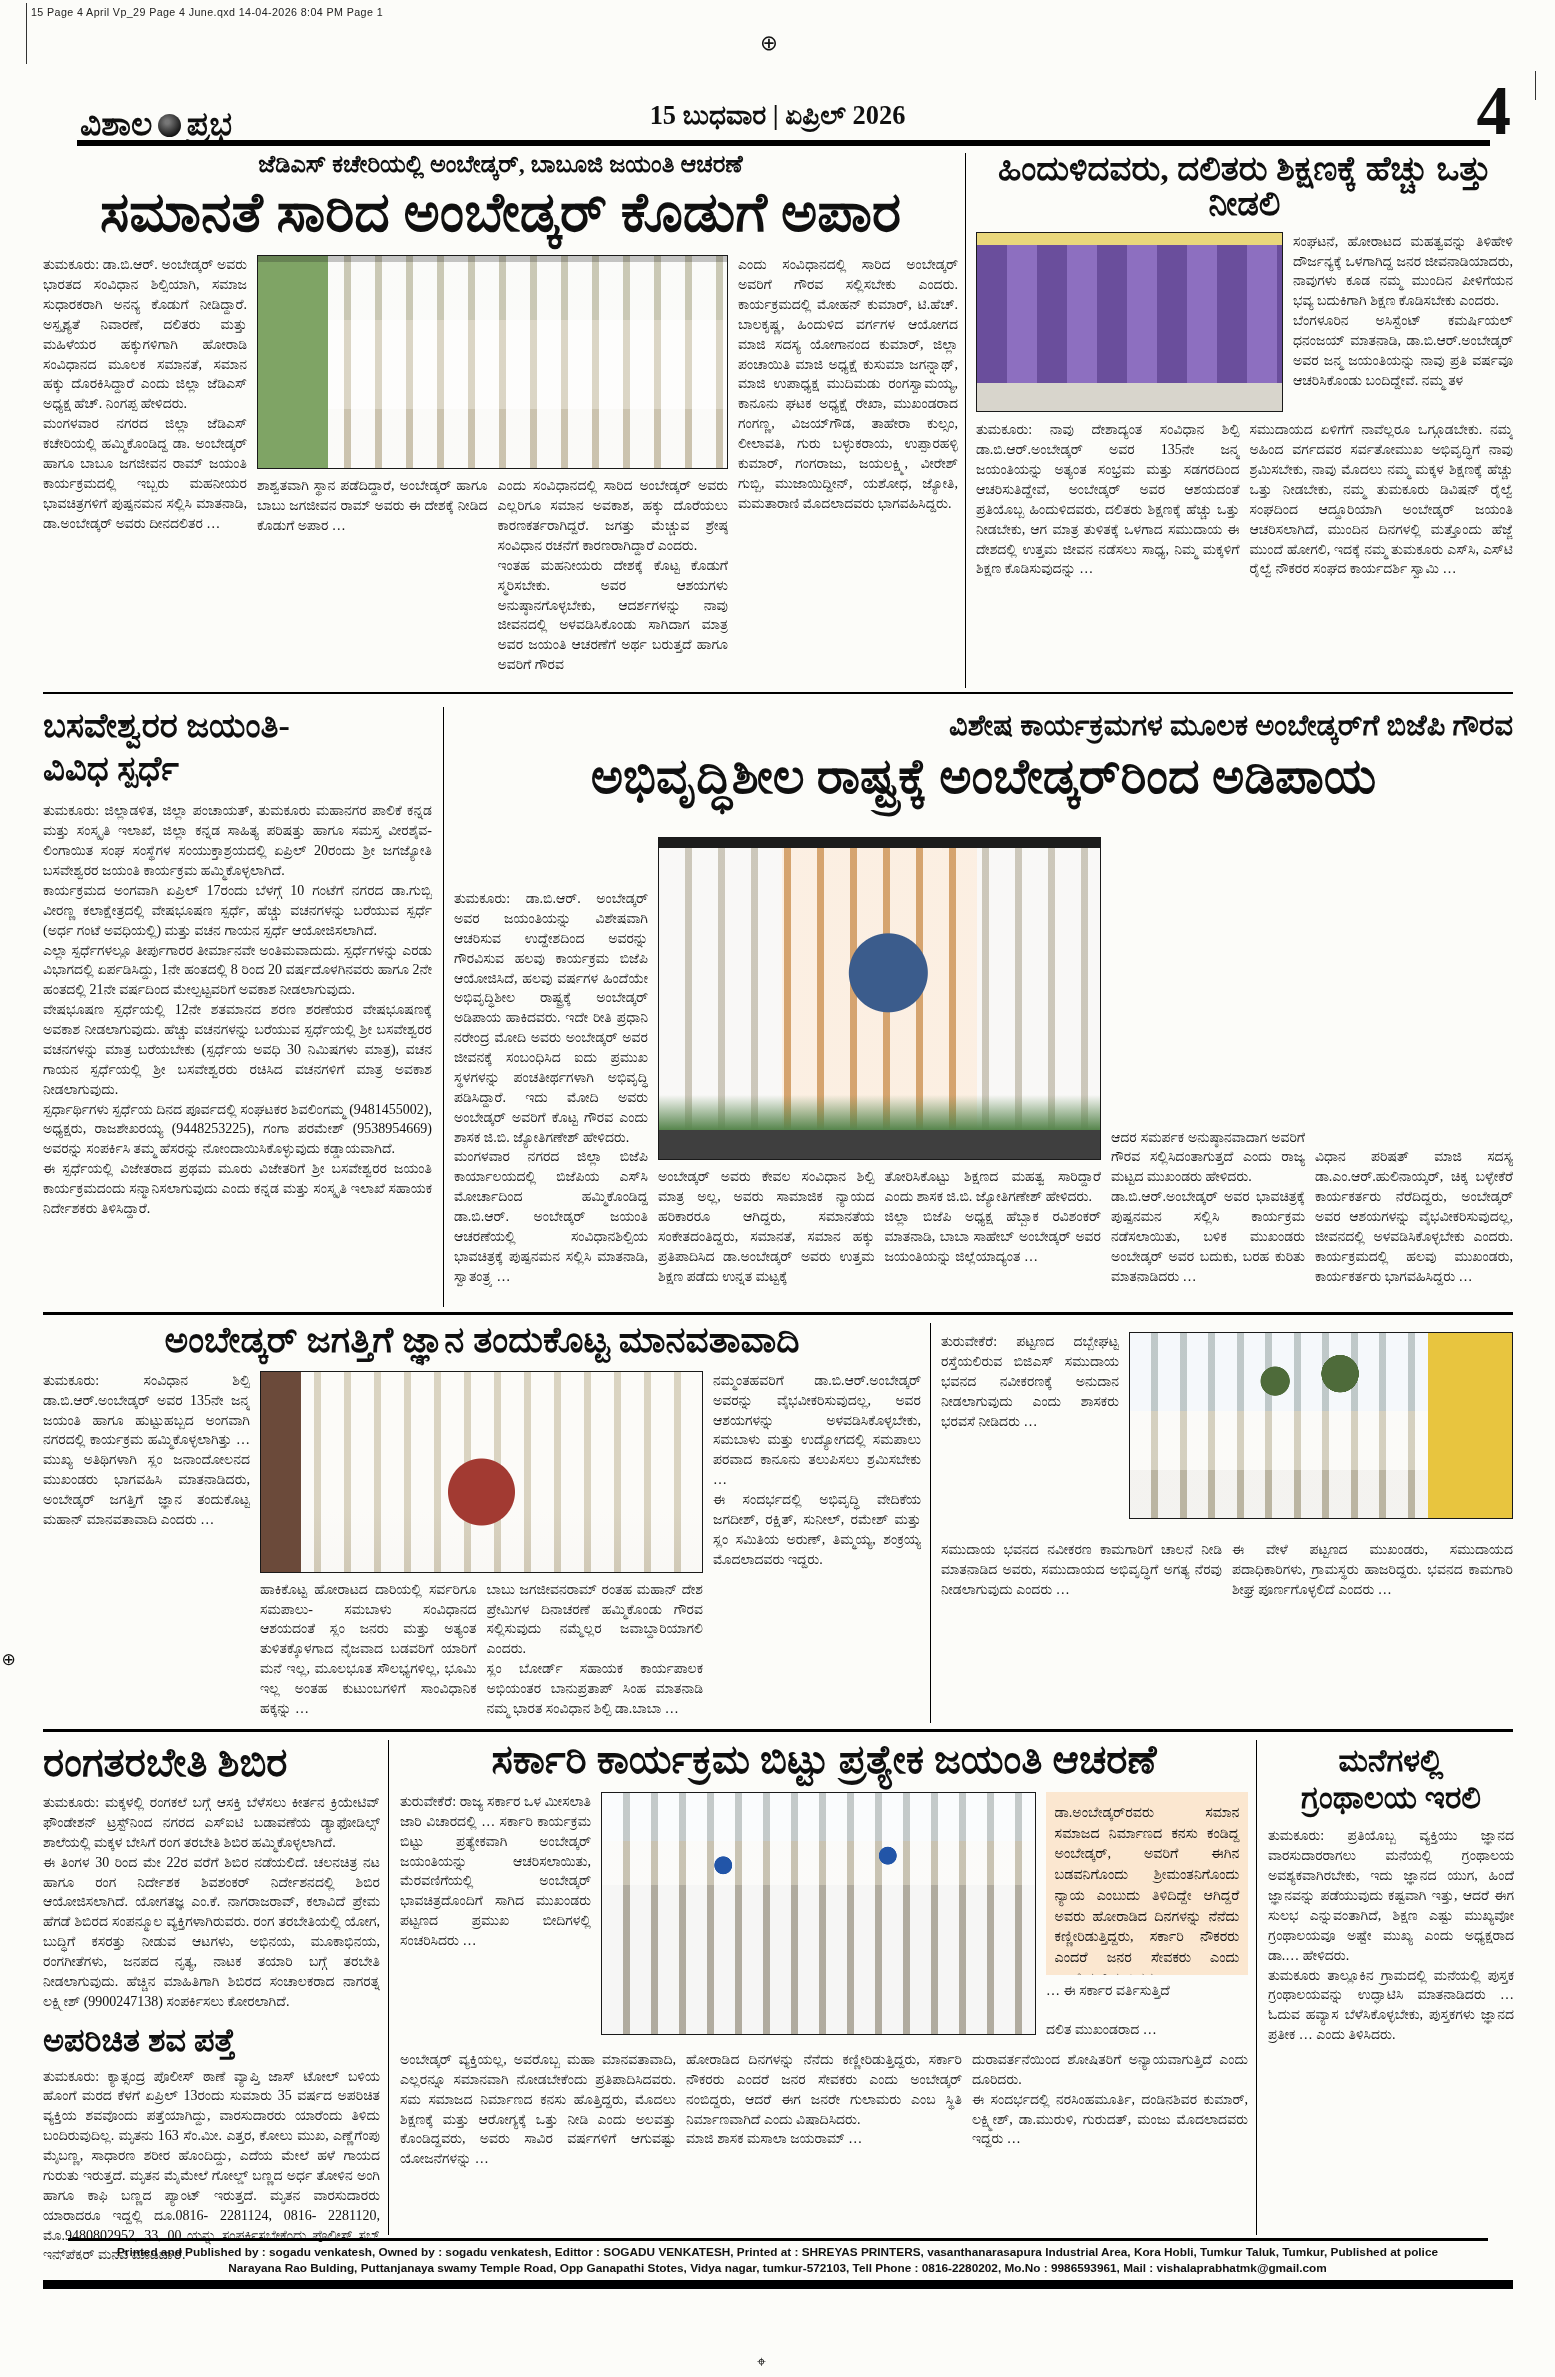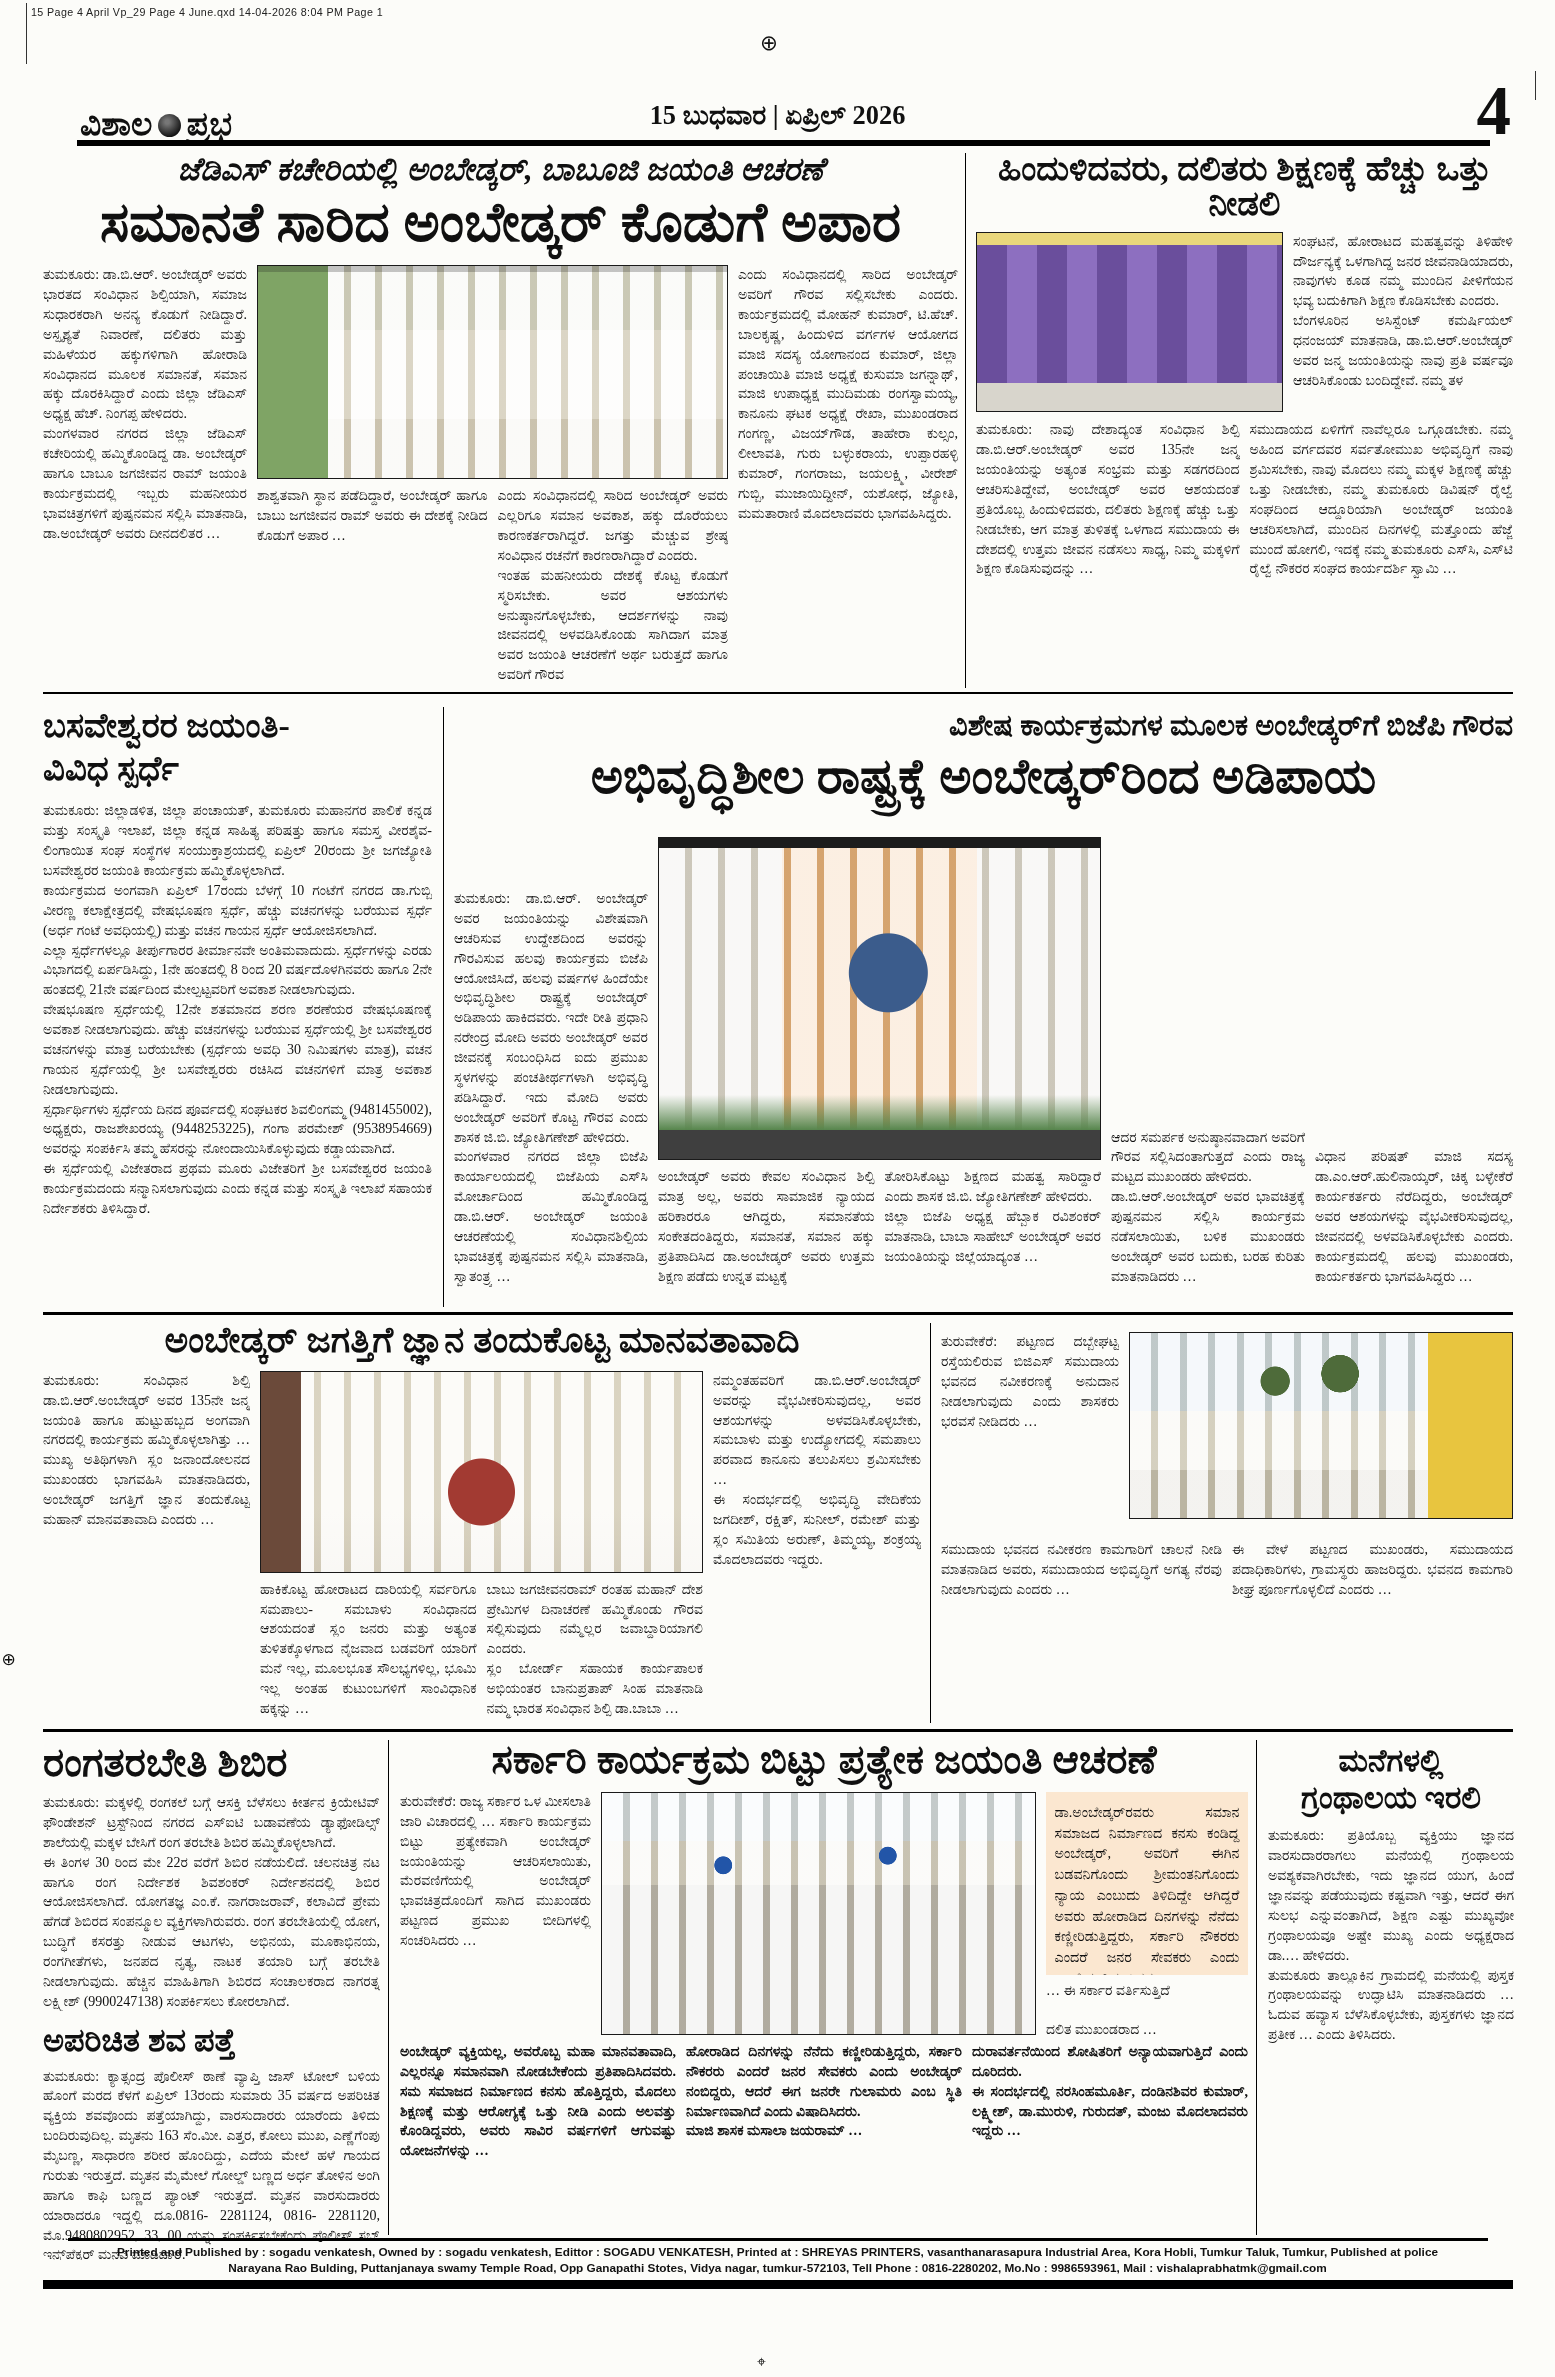--- a/index.html
+++ b/index.html
@@ -77,21 +77,21 @@
   <div class="masthead-title">
     <span>ವಿಶಾಲ</span>
     <span class="emblem"></span>
     <span>ಪ್ರಭ</span>
   </div>
   <div class="masthead-date">15 ಬುಧವಾರ | ಏಪ್ರಿಲ್ 2026</div>
   <div class="masthead-page">4</div>
   <div class="rule-h" style="left:77px;top:140px;width:1413px;height:5.7px;"></div>
 
   <div class="block" style="left:43px;top:151px;width:915px;">
-    <div class="kicker" style="font-size:32px;font-style:italic;">ಜೆಡಿಎಸ್ ಕಚೇರಿಯಲ್ಲಿ ಅಂಬೇಡ್ಕರ್, ಬಾಬೂಜಿ ಜಯಂತಿ ಆಚರಣೆ</div>
+    <div class="kicker" style="font-size:24px;">ಜೆಡಿಎಸ್ ಕಚೇರಿಯಲ್ಲಿ ಅಂಬೇಡ್ಕರ್, ಬಾಬೂಜಿ ಜಯಂತಿ ಆಚರಣೆ</div>
     <div class="headline" style="font-size:55px;margin-top:5.7px;">ಸಮಾನತೆ ಸಾರಿದ ಅಂಬೇಡ್ಕರ್ ಕೊಡುಗೆ ಅಪಾರ</div>
     <div class="flexrow" style="margin-top:14.3px;height:420px;">
       <div class="col bodytxt" style="width:204px;">ತುಮಕೂರು: ಡಾ.ಬಿ.ಆರ್. ಅಂಬೇಡ್ಕರ್ ಅವರು ಭಾರತದ ಸಂವಿಧಾನ ಶಿಲ್ಪಿಯಾಗಿ, ಸಮಾಜ ಸುಧಾರಕರಾಗಿ ಅನನ್ಯ ಕೊಡುಗೆ ನೀಡಿದ್ದಾರೆ. ಅಸ್ಪೃಶ್ಯತೆ ನಿವಾರಣೆ, ದಲಿತರು ಮತ್ತು ಮಹಿಳೆಯರ ಹಕ್ಕುಗಳಿಗಾಗಿ ಹೋರಾಡಿ ಸಂವಿಧಾನದ ಮೂಲಕ ಸಮಾನತೆ, ಸಮಾನ ಹಕ್ಕು ದೊರಕಿಸಿದ್ದಾರೆ ಎಂದು ಜಿಲ್ಲಾ ಜೆಡಿಎಸ್ ಅಧ್ಯಕ್ಷ ಹೆಚ್. ನಿಂಗಪ್ಪ ಹೇಳಿದರು.
 ಮಂಗಳವಾರ ನಗರದ ಜಿಲ್ಲಾ ಜೆಡಿಎಸ್ ಕಚೇರಿಯಲ್ಲಿ ಹಮ್ಮಿಕೊಂಡಿದ್ದ ಡಾ. ಅಂಬೇಡ್ಕರ್ ಹಾಗೂ ಬಾಬೂ ಜಗಜೀವನ ರಾಮ್ ಜಯಂತಿ ಕಾರ್ಯಕ್ರಮದಲ್ಲಿ ಇಬ್ಬರು ಮಹನೀಯರ ಭಾವಚಿತ್ರಗಳಿಗೆ ಪುಷ್ಪನಮನ ಸಲ್ಲಿಸಿ ಮಾತನಾಡಿ, ಡಾ.ಅಂಬೇಡ್ಕರ್ ಅವರು ದೀನದಲಿತರ …</div>
       <div style="width:471px;display:flex;flex-direction:column;gap:7.1px;">
         <div class="photo ph-jds" style="width:471px;height:214px;"></div>
         <div class="flexrow" style="flex:1;">
           <div class="col bodytxt" style="flex:1;">ಶಾಶ್ವತವಾಗಿ ಸ್ಥಾನ ಪಡೆದಿದ್ದಾರೆ, ಅಂಬೇಡ್ಕರ್ ಹಾಗೂ ಬಾಬು ಜಗಜೀವನ ರಾಮ್ ಅವರು ಈ ದೇಶಕ್ಕೆ ನೀಡಿದ ಕೊಡುಗೆ ಅಪಾರ …</div>
           <div class="col bodytxt" style="flex:1;">ಎಂದು ಸಂವಿಧಾನದಲ್ಲಿ ಸಾರಿದ ಅಂಬೇಡ್ಕರ್ ಅವರು ಎಲ್ಲರಿಗೂ ಸಮಾನ ಅವಕಾಶ, ಹಕ್ಕು ದೊರೆಯಲು ಕಾರಣಕರ್ತರಾಗಿದ್ದರೆ. ಜಗತ್ತು ಮೆಚ್ಚುವ ಶ್ರೇಷ್ಠ ಸಂವಿಧಾನ ರಚನೆಗೆ ಕಾರಣರಾಗಿದ್ದಾರೆ ಎಂದರು.
 ಇಂತಹ ಮಹನೀಯರು ದೇಶಕ್ಕೆ ಕೊಟ್ಟ ಕೊಡುಗೆ ಸ್ಮರಿಸಬೇಕು. ಅವರ ಆಶಯಗಳು ಅನುಷ್ಠಾನಗೊಳ್ಳಬೇಕು, ಆದರ್ಶಗಳನ್ನು ನಾವು ಜೀವನದಲ್ಲಿ ಅಳವಡಿಸಿಕೊಂಡು ಸಾಗಿದಾಗ ಮಾತ್ರ ಅವರ ಜಯಂತಿ ಆಚರಣೆಗೆ ಅರ್ಥ ಬರುತ್ತದೆ ಹಾಗೂ ಅವರಿಗೆ ಗೌರವ</div>
@@ -202,21 +202,21 @@
     <div class="flexrow" style="margin-top:11.4px;height:243px;">
       <div class="col bodytxt" style="width:191px;">ತುರುವೇಕೆರೆ: ರಾಜ್ಯ ಸರ್ಕಾರ ಒಳ ಮೀಸಲಾತಿ ಜಾರಿ ವಿಚಾರದಲ್ಲಿ … ಸರ್ಕಾರಿ ಕಾರ್ಯಕ್ರಮ ಬಿಟ್ಟು ಪ್ರತ್ಯೇಕವಾಗಿ ಅಂಬೇಡ್ಕರ್ ಜಯಂತಿಯನ್ನು ಆಚರಿಸಲಾಯಿತು, ಮೆರವಣಿಗೆಯಲ್ಲಿ ಅಂಬೇಡ್ಕರ್ ಭಾವಚಿತ್ರದೊಂದಿಗೆ ಸಾಗಿದ ಮುಖಂಡರು ಪಟ್ಟಣದ ಪ್ರಮುಖ ಬೀದಿಗಳಲ್ಲಿ ಸಂಚರಿಸಿದರು …</div>
       <div class="photo ph-street" style="width:435px;height:243px;"></div>
       <div style="flex:1;display:flex;flex-direction:column;gap:5.7px;">
         <div class="quotebox" style="height:163px;">ಡಾ.ಅಂಬೇಡ್ಕರ್‌ರವರು ಸಮಾನ ಸಮಾಜದ ನಿರ್ಮಾಣದ ಕನಸು ಕಂಡಿದ್ದ ಅಂಬೇಡ್ಕರ್, ಅವರಿಗೆ ಈಗಿನ ಬಡವನಿಗೊಂದು ಶ್ರೀಮಂತನಿಗೊಂದು ನ್ಯಾಯ ಎಂಬುದು ತಿಳಿದಿದ್ದೇ ಆಗಿದ್ದರೆ ಅವರು ಹೋರಾಡಿದ ದಿನಗಳನ್ನು ನೆನೆದು ಕಣ್ಣೀರಿಡುತ್ತಿದ್ದರು, ಸರ್ಕಾರಿ ನೌಕರರು ಎಂದರೆ ಜನರ ಸೇವಕರು ಎಂದು ಅಂಬೇಡ್ಕರ್ ನಂಬಿದ್ದರು.</div>
         <div class="col bodytxt" style="flex:1;">… ಈ ಸರ್ಕಾರ ವರ್ತಿಸುತ್ತಿದೆ
 
 ದಲಿತ ಮುಖಂಡರಾದ …</div>
       </div>
     </div>
-    <div class="flexrow" style="margin-top:7px;height:161px;font-weight:bold;">
+    <div class="flexrow" style="margin-top:15px;height:161px;">
       <div class="col bodytxt" style="flex:1;">ಅಂಬೇಡ್ಕರ್ ವ್ಯಕ್ತಿಯಲ್ಲ, ಅವರೊಬ್ಬ ಮಹಾ ಮಾನವತಾವಾದಿ, ಎಲ್ಲರನ್ನೂ ಸಮಾನವಾಗಿ ನೋಡಬೇಕೆಂದು ಪ್ರತಿಪಾದಿಸಿದವರು. ಸಮ ಸಮಾಜದ ನಿರ್ಮಾಣದ ಕನಸು ಹೊತ್ತಿದ್ದರು, ಮೊದಲು ಶಿಕ್ಷಣಕ್ಕೆ ಮತ್ತು ಆರೋಗ್ಯಕ್ಕೆ ಒತ್ತು ನೀಡಿ ಎಂದು ಅಲವತ್ತು ಕೊಂಡಿದ್ದವರು, ಅವರು ಸಾವಿರ ವರ್ಷಗಳಿಗೆ ಆಗುವಷ್ಟು ಯೋಜನೆಗಳನ್ನು …</div>
       <div class="col bodytxt" style="flex:1;">ಹೋರಾಡಿದ ದಿನಗಳನ್ನು ನೆನೆದು ಕಣ್ಣೀರಿಡುತ್ತಿದ್ದರು, ಸರ್ಕಾರಿ ನೌಕರರು ಎಂದರೆ ಜನರ ಸೇವಕರು ಎಂದು ಅಂಬೇಡ್ಕರ್ ನಂಬಿದ್ದರು, ಆದರೆ ಈಗ ಜನರೇ ಗುಲಾಮರು ಎಂಬ ಸ್ಥಿತಿ ನಿರ್ಮಾಣವಾಗಿದೆ ಎಂದು ವಿಷಾದಿಸಿದರು.
 ಮಾಜಿ ಶಾಸಕ ಮಸಾಲಾ ಜಯರಾಮ್ …</div>
       <div class="col bodytxt" style="flex:1;">ದುರಾವರ್ತನೆಯಿಂದ ಶೋಷಿತರಿಗೆ ಅನ್ಯಾಯವಾಗುತ್ತಿದೆ ಎಂದು ದೂರಿದರು.
 ಈ ಸಂದರ್ಭದಲ್ಲಿ ನರಸಿಂಹಮೂರ್ತಿ, ದಂಡಿನಶಿವರ ಕುಮಾರ್, ಲಕ್ಷ್ಮೀಶ್, ಡಾ.ಮುರುಳಿ, ಗುರುದತ್, ಮಂಜು ಮೊದಲಾದವರು ಇದ್ದರು …</div>
     </div>
   </div>
 
   <div class="rule-v" style="left:1256px;top:1740px;height:495px;"></div>
 

